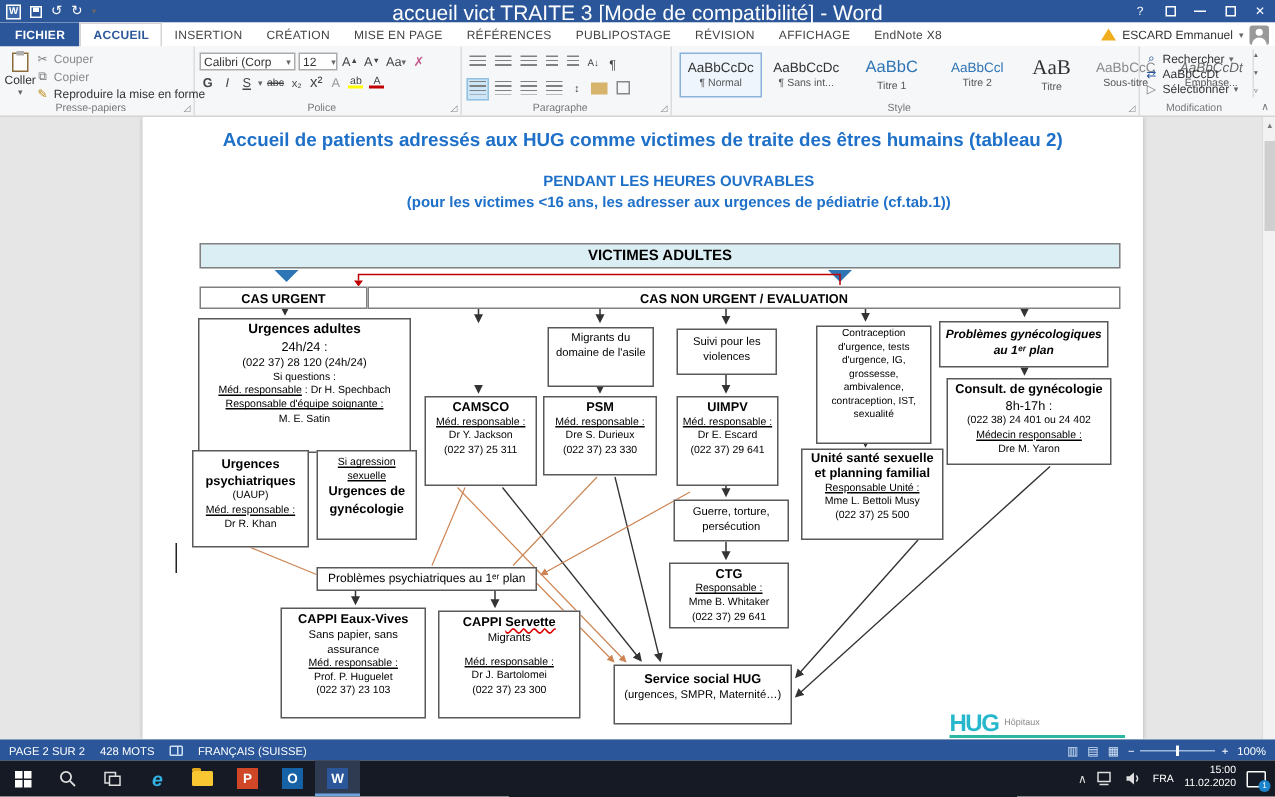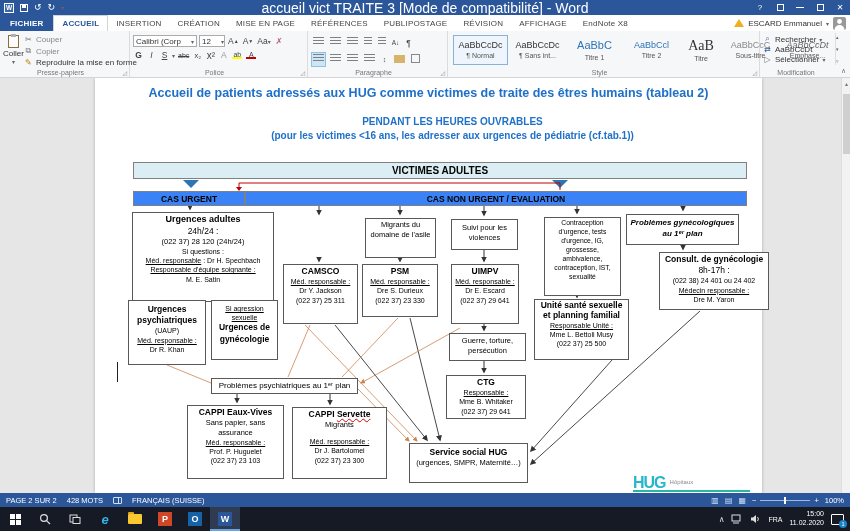--- a/index.html
+++ b/index.html
@@ -67,21 +67,21 @@
   .vscroll{position:absolute;right:0;top:0;width:9px;height:415px;background:#f2f2f2;border-left:1px solid #ddd;}
   .vthumb{position:absolute;left:1px;top:16px;width:7px;height:60px;background:#cfcfcf;}
   .vs-up{position:absolute;left:0;top:2px;width:9px;text-align:center;font-size:6px;color:#777;}
   .connectors{position:absolute;left:0;top:0;width:850px;height:415px;}
 
   .doc-title{position:absolute;left:95px;top:8px;width:667px;text-align:center;
     color:#1e70c8;font-weight:bold;font-size:12.5px;}
   .doc-sub{position:absolute;left:95px;width:667px;text-align:center;color:#1e70c8;font-weight:bold;font-size:10px;margin-left:24px;}
   .banner{position:absolute;left:133px;top:84px;width:614px;height:17px;background:#daeef3;border:1px solid #808080;
     display:flex;align-items:center;justify-content:center;font-weight:bold;font-size:10px;color:#000;}
-  .pinkbar{position:absolute;top:113px;height:15px;background:#3b82f6;border:1px solid #808080;
+  .pinkbar{position:absolute;top:113px;height:15px;background:#ffffff;border:1px solid #808080;
     display:flex;align-items:center;justify-content:center;font-weight:bold;font-size:8.5px;color:#000;}
   .box{position:absolute;background:#fff;border:1px solid #595959;text-align:center;color:#000;
     font-size:7px;line-height:1.32;padding:1px 2px;}
   .t95{font-size:9px;font-weight:bold;}
   .t85{font-size:8.5px;font-weight:bold;}
   .t8n{font-size:8.5px;}
   .t75{font-size:7.5px;}
   .u{text-decoration:underline;}
   .itb{font-style:italic;font-weight:bold;font-size:8px;}
   .spell{text-decoration:underline wavy #d00;text-decoration-thickness:1px;}
@@ -467,21 +467,21 @@
       <div class="t85" style="line-height:1.15;">Unité santé sexuelle et planning familial</div>
       <div class="u">Responsable Unité :</div>
       <div>Mme L. Bettoli Musy</div>
       <div>(022 37) 25 500</div>
     </div>
 
     <div class="box itb" style="left:626px;top:136px;width:113px;height:31px;padding-top:3px;">
       <div>Problèmes gynécologiques au 1ᵉʳ plan</div>
     </div>
 
-    <div class="box" style="left:631px;top:174px;width:110px;height:58px;margin-left:28px;">
+    <div class="box" style="left:631px;top:174px;width:110px;height:58px;">
       <div class="t85">Consult. de gynécologie</div>
       <div class="t8n">8h-17h :</div>
       <div>(022 38) 24 401 ou 24 402</div>
       <div class="u">Médecin responsable :</div>
       <div>Dre M. Yaron</div>
     </div>
 
     <div class="box" style="left:211px;top:300px;width:147px;height:16px;font-size:8px;padding-top:2px;">
       <div>Problèmes psychiatriques au 1ᵉʳ plan</div>
     </div>

